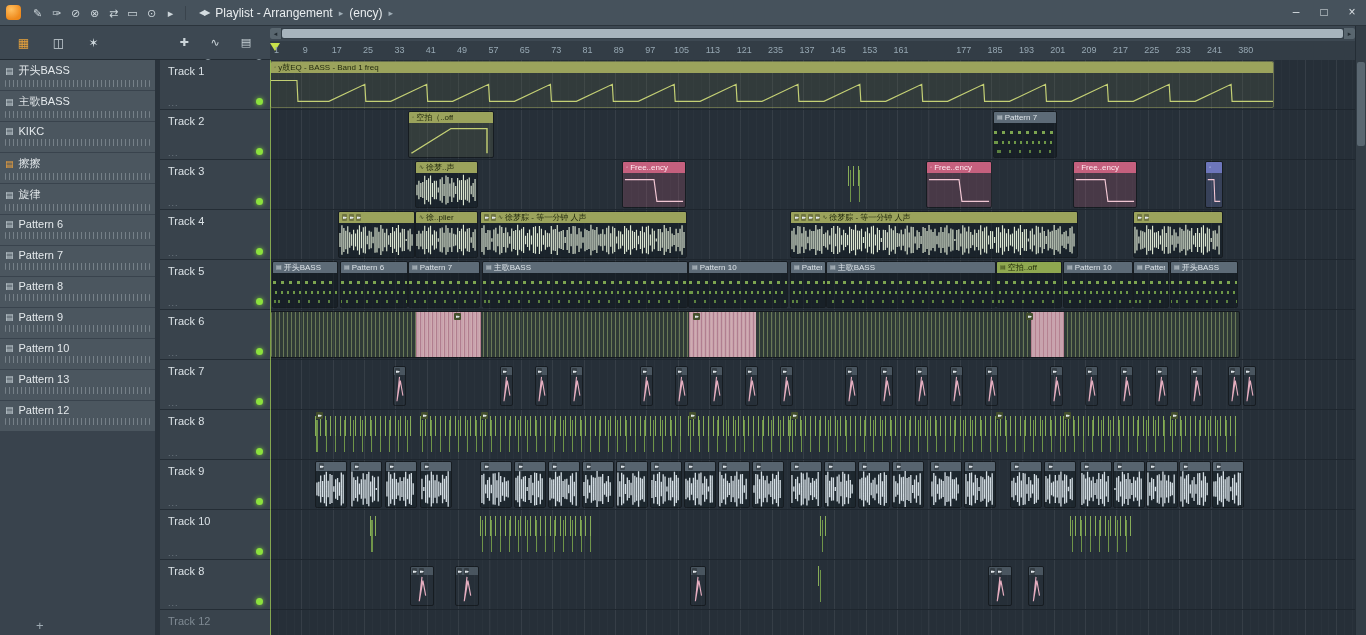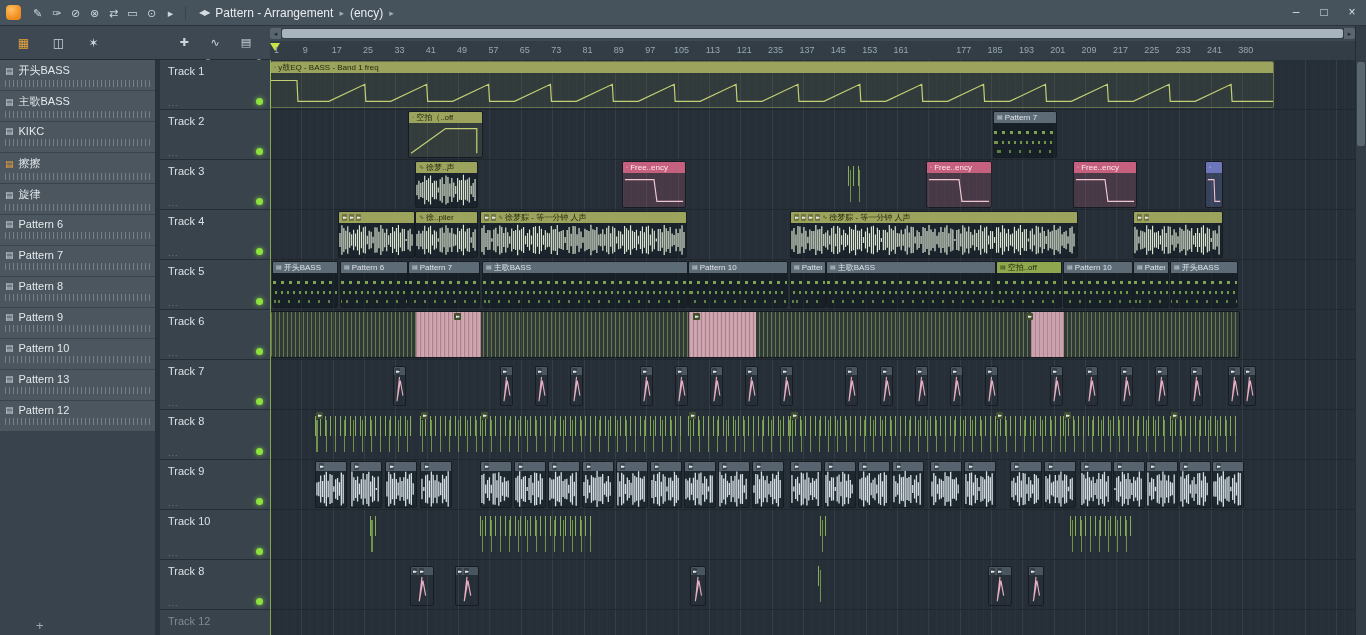--- a/index.html
+++ b/index.html
@@ -125,21 +125,21 @@
         <span class="tbicon">⊘</span>
         <span class="tbicon">⊗</span>
         <span class="tbicon">⇄</span>
         <span class="tbicon">▭</span>
         <span class="tbicon">⊙</span>
         <span class="tbicon">▸</span>
       </div>
     <div class="tb-sep"></div>
     <div class="tb-title">
       <span class="pl-ic">◀▶</span>
-      <span>Pattern - Arrangement</span>
+      <span>Playlist - Arrangement</span>
       <span class="chev">▸</span>
       <span>(ency)</span>
       <span class="chev">▸</span>
     </div>
     <div class="win-btns">
         <span class="win-btn">–</span>
         <span class="win-btn">□</span>
         <span class="win-btn">×</span>
       </div>
   </div>
@@ -366,21 +366,21 @@
             <span class="hd-lb">y鼓EQ - BASS - Band 1 freq</span>
           </div>
           <div class="clip-bd" style="top: 11px;">
             <svg width="100%" height="100%" viewBox="0 0 1004 36" preserveAspectRatio="none">
               <path d="M0 8L26 8L27 30L58 30L94 12L95 30L120 30L156 12L157 30L182 30L218 12L219 30L244 30L280 12L281 30L306 30L342 12L343 30L368 30L404 12L405 30L430 30L466 12L467 30L492 30L528 12L529 30L554 30L590 12L591 30L616 30L652 12L653 30L678 30L714 12L715 30L740 30L776 12L777 30L802 30L838 12L839 30L864 30L900 12L901 30L926 30L962 12L963 30L1004 30" fill="none" stroke="#c3cf74" stroke-width="1.2"></path>
             </svg>
           </div>
         </div>
       </div>
       <div class="lane">
-        <div class="clip ramp" style="left: 138px; width: 75px; height: 47px;">
+        <div class="clip ramp" style="left: 138px; width: 86px; height: 47px;">
           <div class="clip-hd hd-olive">
             <span class="hd-ic">◦</span>
             <span class="hd-lb">空拍（..off</span>
           </div>
           <div class="clip-bd" style="top: 11px;">
             <svg width="100%" height="100%" viewBox="0 0 70 36" preserveAspectRatio="none">
               <path d="M2 32L35 6L65 6L65 32" fill="none" stroke="#c3cf74" stroke-width="1.2"></path>
             </svg>
           </div>
         </div>

